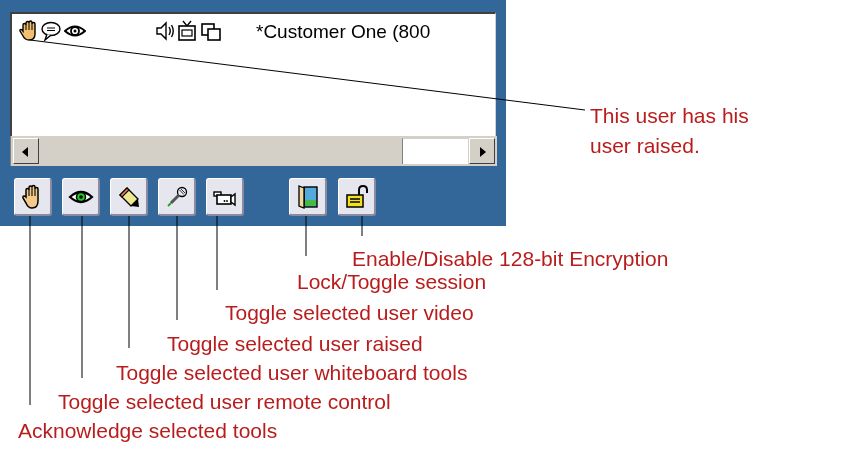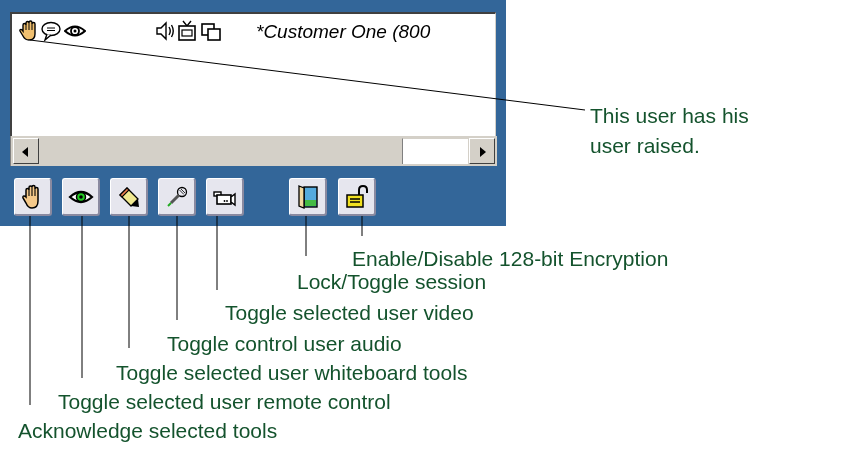--- a/index.html
+++ b/index.html
@@ -4,41 +4,41 @@
 <style>
   html, body { margin: 0; padding: 0; background: #ffffff; }
   body { width: 860px; height: 452px; position: relative; overflow: hidden;
          font-family: "Liberation Sans", sans-serif; }
   .panel { position: absolute; left: 0; top: 0; width: 506px; height: 226px; background: #336699; }
   .listbox { position: absolute; left: 10px; top: 12px; width: 486px; height: 124px;
              background: #ffffff; border-top: 2px solid #404040; border-left: 2px solid #404040;
              border-right: 1px solid #d4d0c8; box-sizing: border-box; overflow: hidden; }
   .row { position: absolute; left: 4px; top: 6px; height: 22px; width: 500px; }
   .row .ic { position: absolute; top: 0; width: 22px; height: 22px; }
-  .row .name { position: absolute; left: 240px; top: 1px; font-size: 19px; color: #000; white-space: nowrap; font-style: italic; }
+  .row .name { position: absolute; left: 240px; top: 1px; font-size: 19px; color: #000; white-space: nowrap; }
   .hscroll { position: absolute; left: 10px; top: 136px; width: 487px; height: 30px; background: #d4d0c8;
              border-left: 1px solid #808080; box-sizing: border-box; }
   .sbtn { position: absolute; top: 2px; width: 26px; height: 26px; background: #d4d0c8;
           border-top: 1px solid #ffffff; border-left: 1px solid #ffffff;
           border-right: 1px solid #404040; border-bottom: 1px solid #404040; box-sizing: border-box; }
   .sbtn.left { left: 2px; }
   .sbtn.right { right: 2px; }
   .arrow-l { position: absolute; left: 8px; top: 8px; width: 0; height: 0;
              border-top: 5px solid transparent; border-bottom: 5px solid transparent; border-right: 6px solid #000; }
   .arrow-r { position: absolute; left: 10px; top: 8px; width: 0; height: 0;
              border-top: 5px solid transparent; border-bottom: 5px solid transparent; border-left: 6px solid #000; }
   .track { position: absolute; left: 30px; top: 2px; width: 360px; height: 26px; background: #d4d0c8; }
   .thumb { position: absolute; left: 391px; top: 2px; width: 66px; height: 26px; background: #ffffff;
            border-top: 1px solid #d4d0c8; border-left: 1px solid #808080; box-sizing: border-box; }
   .tbtn { position: absolute; top: 178px; width: 38px; height: 38px; background: #e6e6ee;
           border-top: 1px solid #ffffff; border-left: 1px solid #ffffff;
           border-right: 2px solid #8a8aa0; border-bottom: 2px solid #8a8aa0; box-sizing: border-box;
           border-radius: 3px; }
   .tbtn svg { position: absolute; left: 5px; top: 5px; width: 26px; height: 26px; }
-  .label { position: absolute; font-size: 21px; color: #14532d; white-space: nowrap; line-height: 24px; }
+  .label { position: absolute; font-size: 21px; color: #b91c1c; white-space: nowrap; line-height: 24px; }
   svg.lines { position: absolute; left: 0; top: 0; width: 860px; height: 452px; pointer-events: none; }
 </style>
 </head>
 <body>
 
 <div class="panel">
   <div class="listbox">
     <div class="row">
       <span class="ic" style="left:2px">
         <svg viewBox="0 0 22 22" width="22" height="22">
@@ -157,16 +157,16 @@
   <line x1="306" y1="216" x2="306" y2="256" stroke="#000" stroke-width="1"></line>
   <line x1="362" y1="216" x2="362" y2="236" stroke="#000" stroke-width="1"></line>
 </svg>
 
 <div class="label" style="left:590px; top:104px">This user has his</div>
 <div class="label" style="left:590px; top:134px">user raised.</div>
 
 <div class="label" style="left:352px; top:247px">Enable/Disable 128-bit Encryption</div>
 <div class="label" style="left:297px; top:270px">Lock/Toggle session</div>
 <div class="label" style="left:225px; top:301px">Toggle selected user video</div>
-<div class="label" style="left:167px; top:332px">Toggle control user audio</div>
+<div class="label" style="left:167px; top:332px">Toggle selected user raised</div>
 <div class="label" style="left:116px; top:361px">Toggle selected user whiteboard tools</div>
 <div class="label" style="left:58px; top:390px">Toggle selected user remote control</div>
 <div class="label" style="left:18px; top:419px">Acknowledge selected tools</div>
 
 </body></html>

